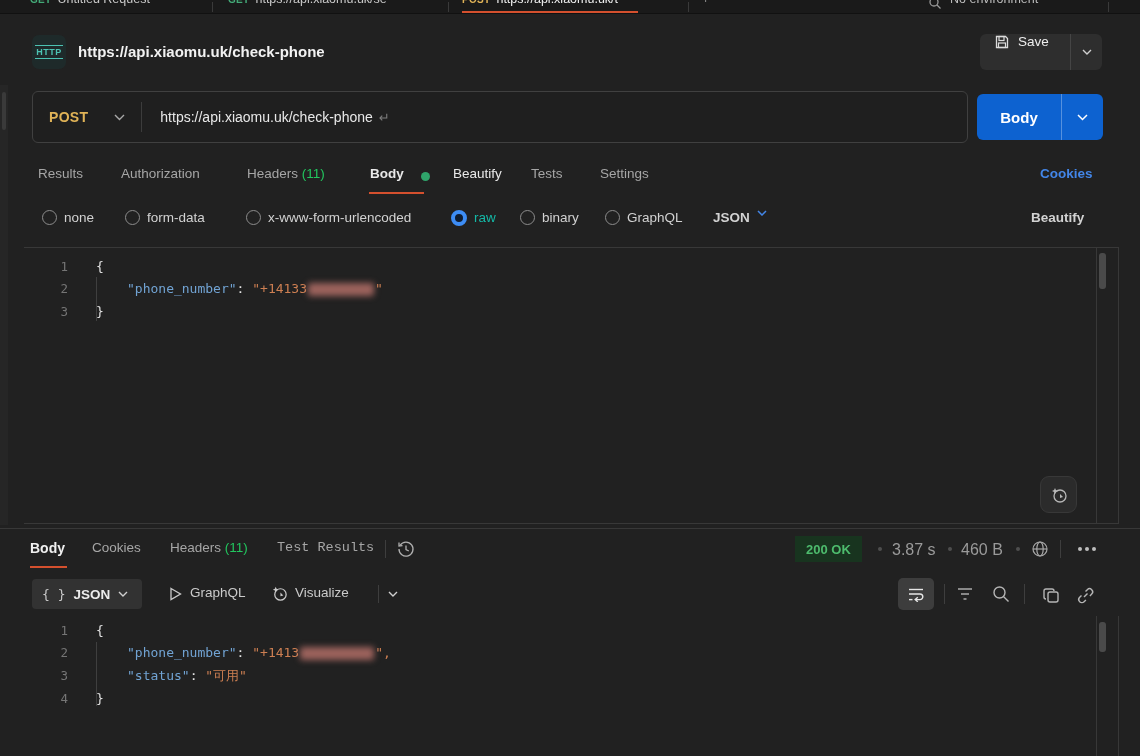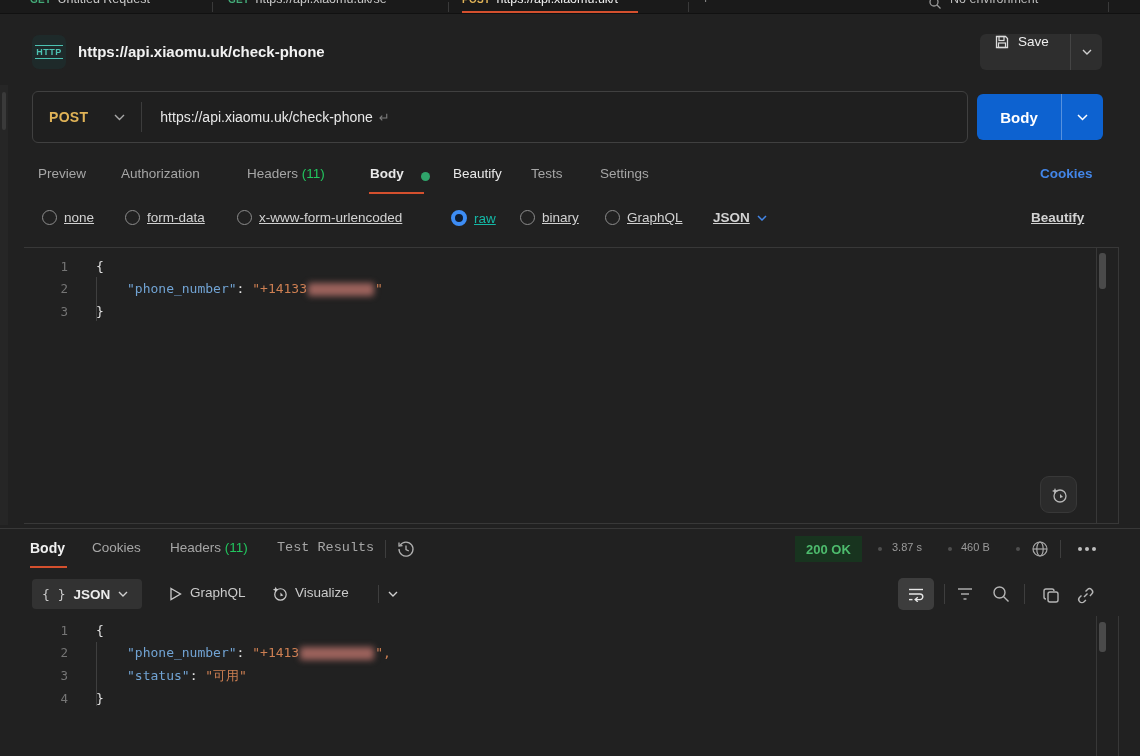--- a/index.html
+++ b/index.html
@@ -36,42 +36,42 @@
   .send-main { flex:1; display:flex; align-items:center; justify-content:center; font-weight:bold; font-size:15px; cursor:pointer; }
   .send-arrow { width:42px; border-left:1px solid rgba(255,255,255,.3); display:flex; align-items:center; justify-content:center; cursor:pointer; }
   
   .rtab { position:absolute; top:166px; color:#a6a6a6; cursor:pointer; white-space:nowrap; }
   .rtab.bright { color:#e9e9e9; }
   .count-green { color:#22c55e; }
   .tab-underline { position:absolute; height:2px; background:#d4502e; }
   .green-dot { position:absolute; width:9px; height:9px; border-radius:50%; background:#2fa36a; }
   .link-blue { color:#4386e8; font-weight:bold; cursor:pointer; }
   
-  .radio-item { position:absolute; top:210px; display:flex; align-items:center; gap:7px; cursor:pointer; color:#d2d2d2;text-decoration:underline; }
+  .radio-item { position:absolute; top:210px; display:flex; align-items:flex-start; gap:7px; cursor:pointer; color:#d2d2d2; }
   .radio { width:15px; height:15px; border-radius:50%; border:1.5px solid #8c8c8c; background:transparent; }
   .radio.sel { border:4.5px solid #3d8df5; background:#0e1c30; width:16px; height:16px; }
   
   .editor-border-top { position:absolute; left:24px; top:247px; width:1094px; height:1px; background:#383838; }
   .editor-vline { position:absolute; width:1px; background:#383838; }
   .editor-hline { position:absolute; height:1px; background:#383838; }
   .code-line { position:absolute; white-space:pre; font-family:"DejaVu Sans Mono", monospace; font-size:13px; line-height:18px; }
   .ln { display:inline-block; width:68px; text-align:right; color:#757575; padding-right:0; font-size:12.5px; }
   .code-seg { margin-left:28px; color:#e6e6e6; }
   .jkey { color:#71a3d3; }
   .jpunc { color:#e2e2e2; }
   .jstr { color:#cd7f52; }
   .redacted { display:inline-block; width:66px; height:13px; background:rgba(187,115,108,.8); filter:blur(3px); border-radius:2px; vertical-align:middle; margin:0 1px; }
   .indent-guide { position:absolute; width:1px; background:#3f3f3f; }
   .scroll-handle { position:absolute; width:7px; background:#4a4a4a; border-radius:3px; cursor:pointer; }
   .postbot-btn { position:absolute; left:1040px; top:476px; width:37px; height:37px; background:#2b2b2b; border:1px solid #383838; border-radius:9px; display:flex; align-items:center; justify-content:center; cursor:pointer; }
   
   .resp-tab { position:absolute; top:540px; color:#a6a6a6; cursor:pointer; white-space:nowrap; }
   .resp-tab.bright { color:#f0f0f0; }
   .status-pill { position:absolute; left:795px; top:536px; height:26px; padding:0 11px; background:#18341f; border-radius:0; color:#4dbb6d; font-weight:bold; font-size:13px; display:flex; align-items:center; }
-  .meta-text { position:absolute; top:541px; color:#9a9a9a; font-size:11px; }
+  .meta-text { position:absolute; top:541px; color:#9a9a9a; font-size:16px; }
   .meta-dot { position:absolute; top:547px; width:4px; height:4px; border-radius:50%; background:#4e4e4e; }
   .v-div { position:absolute; width:1px; background:#3e3e3e; }
   .icon-btn { cursor:pointer; display:flex; align-items:center; justify-content:center; }
   
   .fmt-chip { position:absolute; left:32px; top:579px; width:110px; height:30px; background:#323232; border-radius:4px; display:flex; align-items:center; gap:8px; padding:0 10px; cursor:pointer; color:#ececec; }
   .fmt-braces { color:#c9c9c9; font-family:"DejaVu Sans Mono",monospace; font-size:13px; }
   .tool-label { position:absolute; top:585px; color:#cbcbcb; cursor:pointer; }
   .wrap-chip { position:absolute; left:898px; top:578px; width:36px; height:32px; background:#3d3d3d; border-radius:5px; display:flex; align-items:center; justify-content:center; cursor:pointer; }
   .left-rail { position:absolute; left:0; top:85px; width:8px; height:440px; background:#262626; }
   .left-notch { position:absolute; left:2px; top:92px; width:4px; height:38px; background:#3a3a3a; border-radius:2px; }
@@ -141,21 +141,21 @@
 
 <div class="send-btn">
   <div class="send-main">Body</div>
   <div class="send-arrow">
     <svg width="11" height="7" viewBox="0 0 11 7">
       <polyline points="1,1 5.5,5.5 10,1" fill="none" stroke="#ffffff" stroke-width="1.5"></polyline>
     </svg>
   </div>
 </div>
 
-<div class="rtab" style="left:38px;">Preview</div>
+<div class="rtab" style="left:38px;">Results</div>
 <div class="rtab" style="left:121px;">Authorization</div>
 <div class="rtab" style="left:247px;">
   <span>Headers</span>
   <span class="count-green">(11)</span>
 </div>
 <div class="rtab bright" style="left:370px; font-weight:bold;">Body</div>
 <div class="green-dot" style="left:421px; top:172px;"></div>
 <div class="tab-underline" style="left:369px; top:192px; width:55px;"></div>
 <div class="rtab bright" style="left:453px;">Beautify</div>
 <div class="rtab" style="left:531px;">Tests</div>
@@ -163,21 +163,21 @@
 <div class="rtab link-blue" style="left:1040px;">Cookies</div>
 
 <div class="radio-item" style="left:42px;">
   <span class="radio"></span>
   <span>none</span>
 </div>
 <div class="radio-item" style="left:125px;">
   <span class="radio"></span>
   <span>form-data</span>
 </div>
-<div class="radio-item" style="left:237px;">
+<div class="radio-item" style="left:246px;">
   <span class="radio"></span>
   <span>x-www-form-urlencoded</span>
 </div>
 <div class="radio-item" style="left:451px; color:#14b8a6;">
   <span class="radio sel"></span>
   <span>raw</span>
 </div>
 <div class="radio-item" style="left:520px;">
   <span class="radio"></span>
   <span>binary</span>

